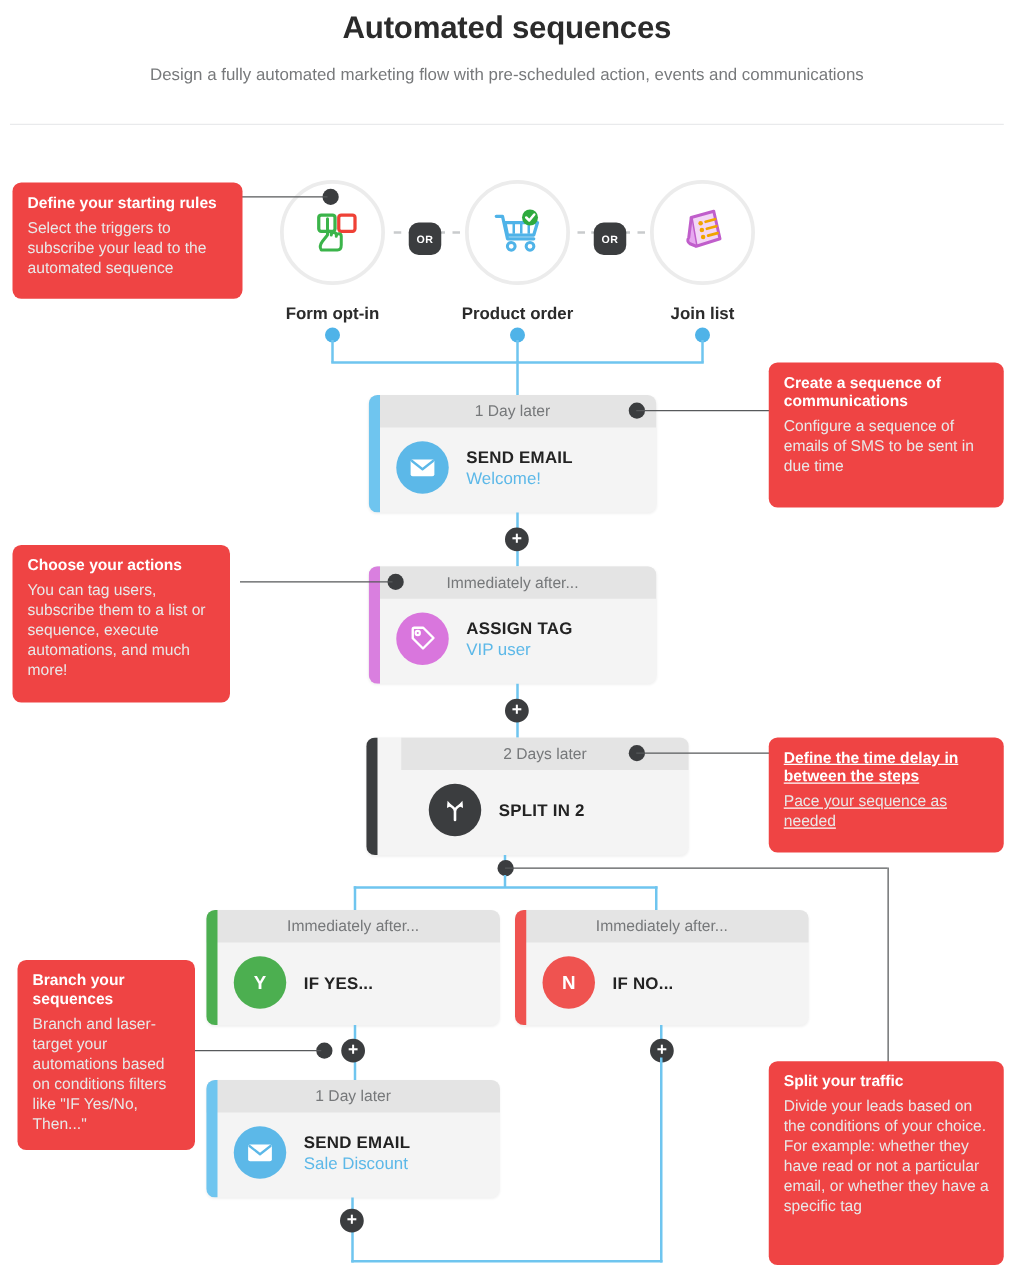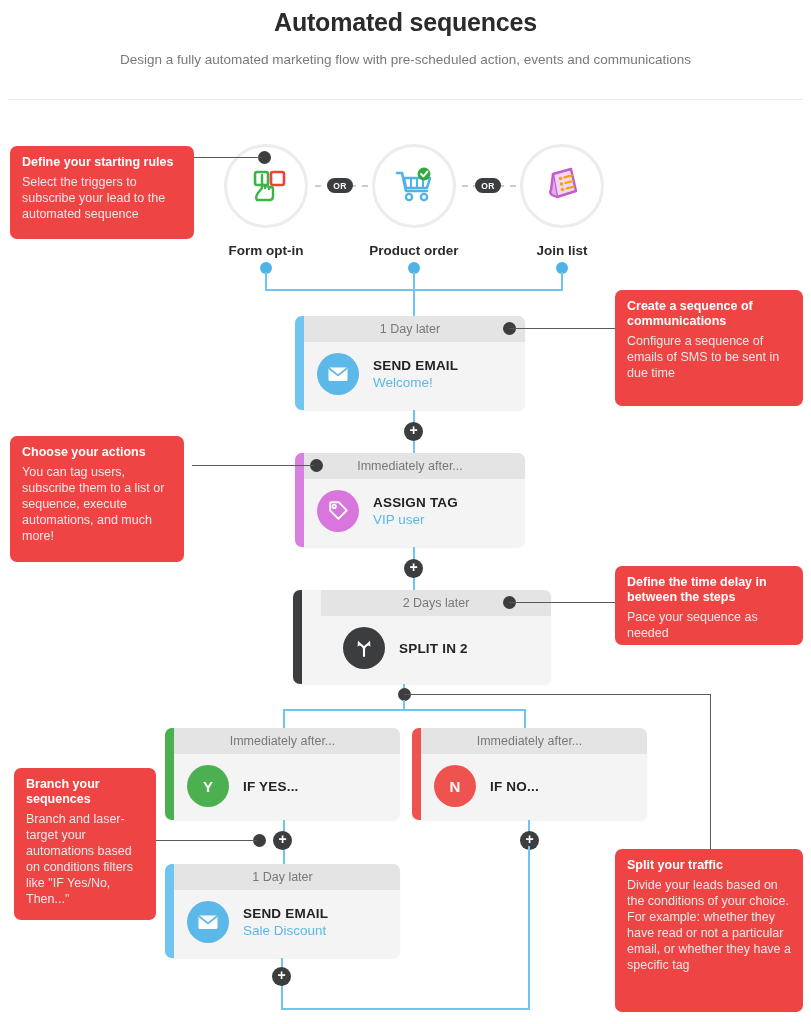--- a/index.html
+++ b/index.html
@@ -36,21 +36,21 @@
   .glh{height:1px;}
   .glv{width:1px;}
   .gdot{position:absolute;width:13px;height:13px;border-radius:50%;background:#3b3d3f;}
 
   
   .trigger{position:absolute;width:84px;height:84px;border-radius:50%;
     border:3px solid #ececec;background:#fff;box-sizing:border-box;
     display:flex;align-items:center;justify-content:center;}
   .trigger-label{position:absolute;text-align:center;font-size:13.5px;
     font-weight:bold;color:#2b2b2b;width:160px;}
-  .or-pill{position:absolute;width:26px;height:15px;border-radius:8px;background:#3b3d3f;
+  .or-pill{position:absolute;width:26px;height:26px;border-radius:8px;background:#3b3d3f;
     color:#fff;font-size:8.5px;font-weight:bold;display:flex;align-items:center;
     justify-content:center;letter-spacing:.4px;}
   .dash{position:absolute;height:0;border-top:2px dashed #c9cbcd;}
 
   
   .card{position:absolute;border-radius:7px;overflow:hidden;background:#f4f4f4;
     box-shadow:0 1px 2px rgba(0,0,0,.06);}
   .card .accent{position:absolute;left:0;top:0;bottom:0;width:9px;}
   .card .hdr{height:26px;background:#e4e4e4;display:flex;align-items:center;
     justify-content:center;font-size:12.5px;color:#76787a;}
@@ -213,21 +213,21 @@
         </svg>
       </div>
       <div class="txt">
         <div class="t1">SPLIT IN 2</div>
       </div>
     </div>
   </div>
 
   <div class="gdot" style="left:503px;top:596px;"></div>
   <div class="gl glh" style="left:509px;top:602px;width:107px;"></div>
-  <div class="callout" style="left:615px;top:566px;width:188px;height:79px;">
+  <div class="callout" style="left:615px;top:590px;width:188px;height:92px;text-decoration:underline;">
     <div class="ct">Define the time delay in between the steps</div>
     <div class="cb">Pace your sequence as needed</div>
   </div>
 
   <div class="bl blv" style="left:403px;top:684px;height:12px;"></div>
   <div class="gdot" style="left:398px;top:688px;"></div>
   <div class="bl blv" style="left:403px;top:700px;height:10px;"></div>
   <div class="bl blh" style="left:283px;top:709px;width:243px;"></div>
   <div class="bl blv" style="left:283px;top:709px;height:20px;"></div>
   <div class="bl blv" style="left:524px;top:709px;height:20px;"></div>

